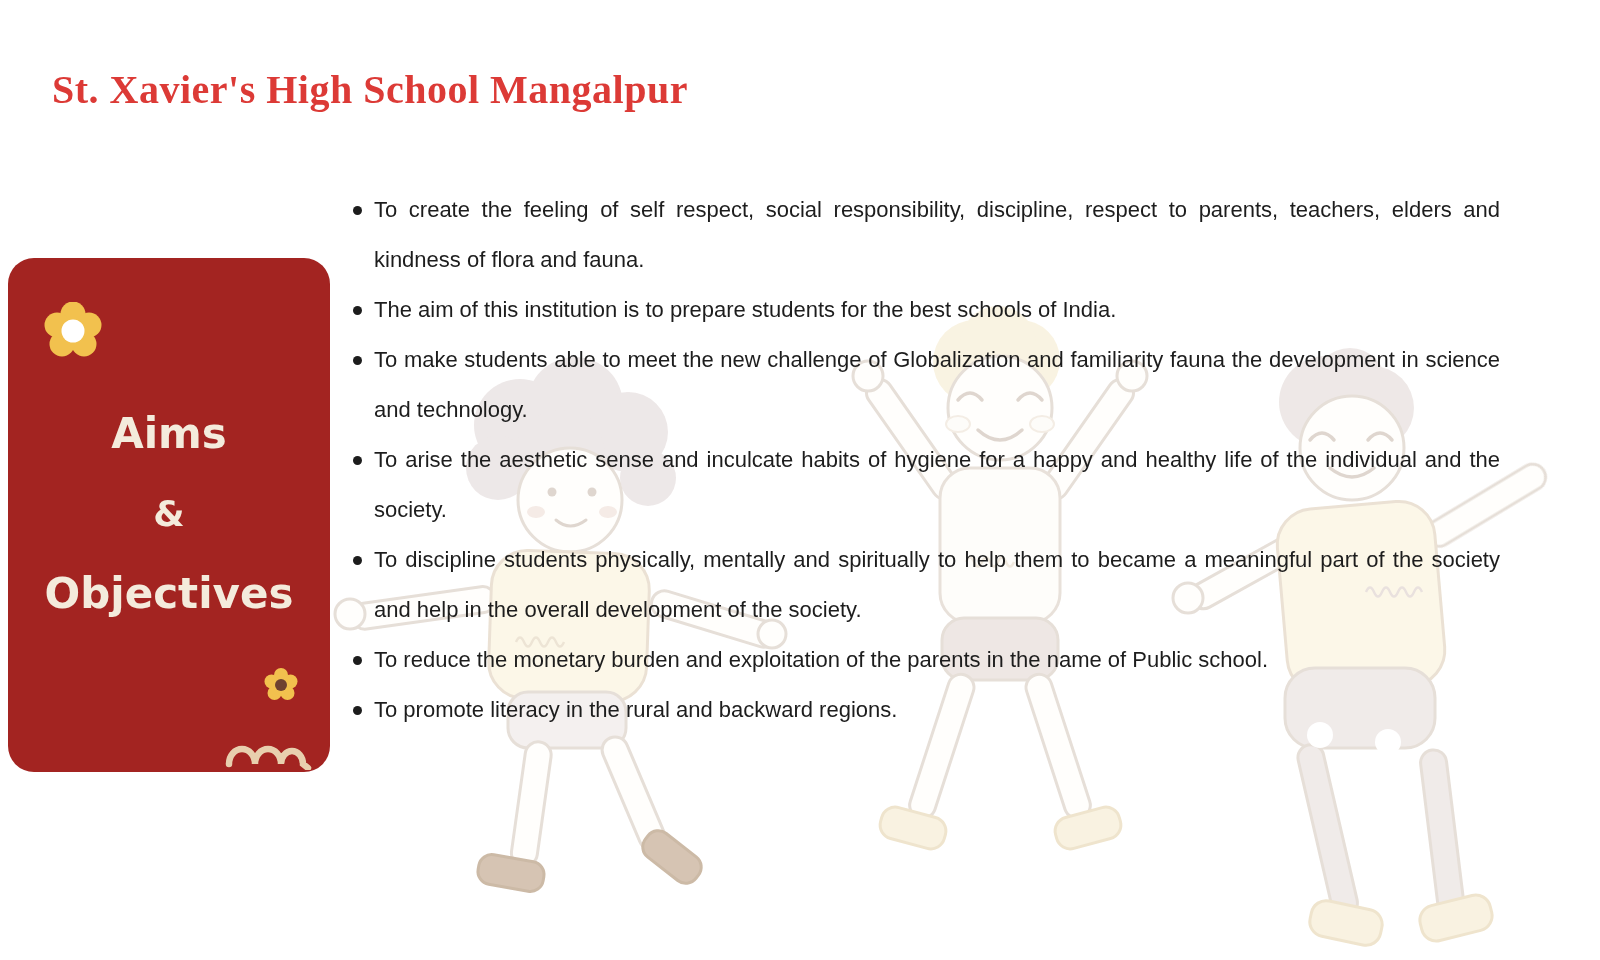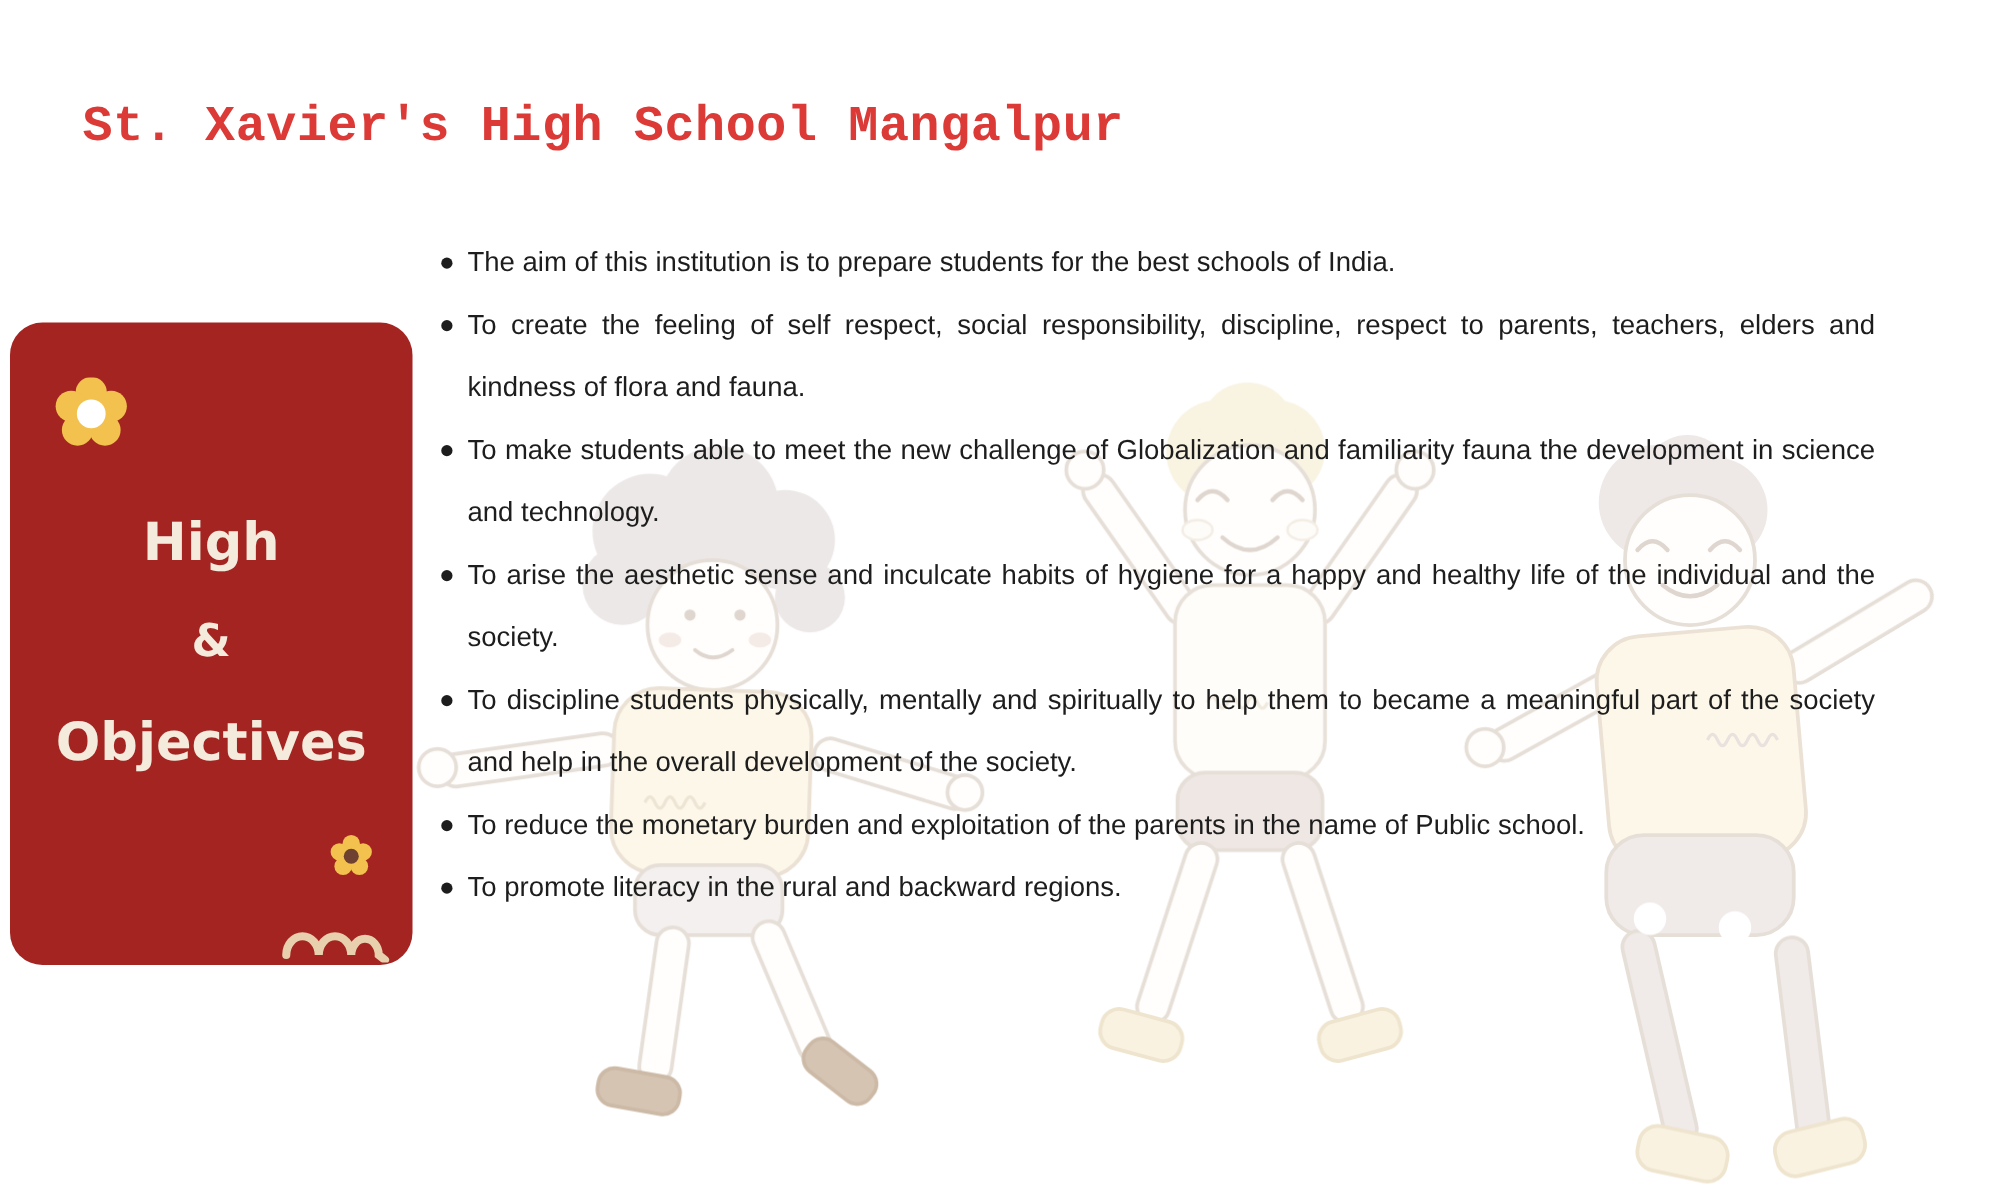--- a/index.html
+++ b/index.html
@@ -18,22 +18,22 @@
     width:1600px;height:960px;
     background:#ffffff;
     overflow:hidden;
     font-family:"Liberation Sans",sans-serif;
   }
   .bg-illustration{
     position:absolute;left:0;top:0;width:1600px;height:960px;
     pointer-events:none;
   }
   .page-title{
-    position:absolute;left:52px;top:66px;margin:14px;
-    font-family:Liberation Mono, monospace;
+    position:absolute;left:52px;top:66px;margin:0;
+    font-family:Liberation Serif, serif;
     font-size:40px;font-weight:bold;letter-spacing:0.5px;
     color:var(--title-red,#DC3A36);
     z-index:3;
   }
   .aims-card{
     position:absolute;left:8px;top:258px;
     width:322px;height:514px;
     background:var(--card-red,#A32421);
     border-radius:26px;
     z-index:2;
@@ -158,21 +158,21 @@
         <circle cx="29" cy="12" r="12.5"></circle>
         <circle cx="45" cy="23" r="12.5"></circle>
         <circle cx="40" cy="42" r="12.5"></circle>
         <circle cx="18" cy="42" r="12.5"></circle>
         <circle cx="13" cy="23" r="12.5"></circle>
       </g>
       <circle cx="29" cy="29" r="11.5" fill="#FFFFFF"></circle>
     </svg>
 
     <div class="card-title">
-      <div class="card-line">High</div>
+      <div class="card-line">Aims</div>
       <div class="card-line amp">&amp;</div>
       <div class="card-line">Objectives</div>
     </div>
 
     <svg class="flower-bottom" viewBox="0 0 34 34">
       <g style="fill:var(--flower-yellow,#F2C14E)">
         <circle cx="17" cy="7" r="7"></circle>
         <circle cx="26.5" cy="13.5" r="7"></circle>
         <circle cx="23.5" cy="25" r="7"></circle>
         <circle cx="10.5" cy="25" r="7"></circle>
@@ -181,22 +181,22 @@
       <circle cx="17" cy="17" r="6" style="fill:var(--flower-center-brown,#6E4130)"></circle>
     </svg>
 
     <svg class="scallop" viewBox="0 0 94 42">
       <path d="M5 36 A13 15 0 0 1 31 36 A13 15 0 0 1 57 36 A11 13 0 0 1 79 36 L84 40" fill="none" style="stroke:var(--scallop-cream,#E8CFAE)" stroke-width="6.5" stroke-linecap="round"></path>
     </svg>
   </aside>
 
   <ul class="objectives">
 
-  <li class="objective">The aim of this institution is to prepare students for the best schools of India.</li>
-      <li class="objective">To create the feeling of self respect, social responsibility, discipline, respect to parents, teachers, elders and kindness of flora and fauna.</li>
+  <li class="objective">To create the feeling of self respect, social responsibility, discipline, respect to parents, teachers, elders and kindness of flora and fauna.</li>
+      <li class="objective">The aim of this institution is to prepare students for the best schools of India.</li>
       <li class="objective">To make students able to meet the new challenge of Globalization and familiarity fauna the development in science and technology.</li>
       <li class="objective">To arise the aesthetic sense and inculcate habits of hygiene for a happy and healthy life of the individual and the society.</li>
       <li class="objective">To discipline students physically, mentally and spiritually to help them to became a meaningful part of the society and help in the overall development of the society.</li>
       <li class="objective">To reduce the monetary burden and exploitation of the parents in the name of Public school.</li>
       <li class="objective">To promote literacy in the rural and backward regions.</li>
     </ul>
 
 </div>
 
 </body></html>

